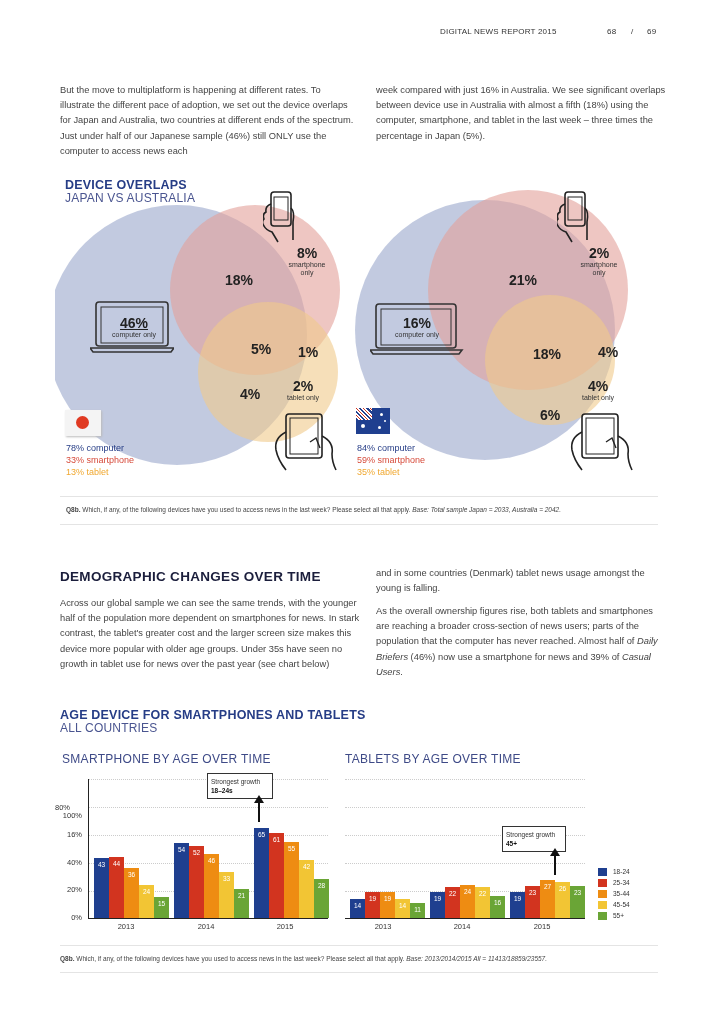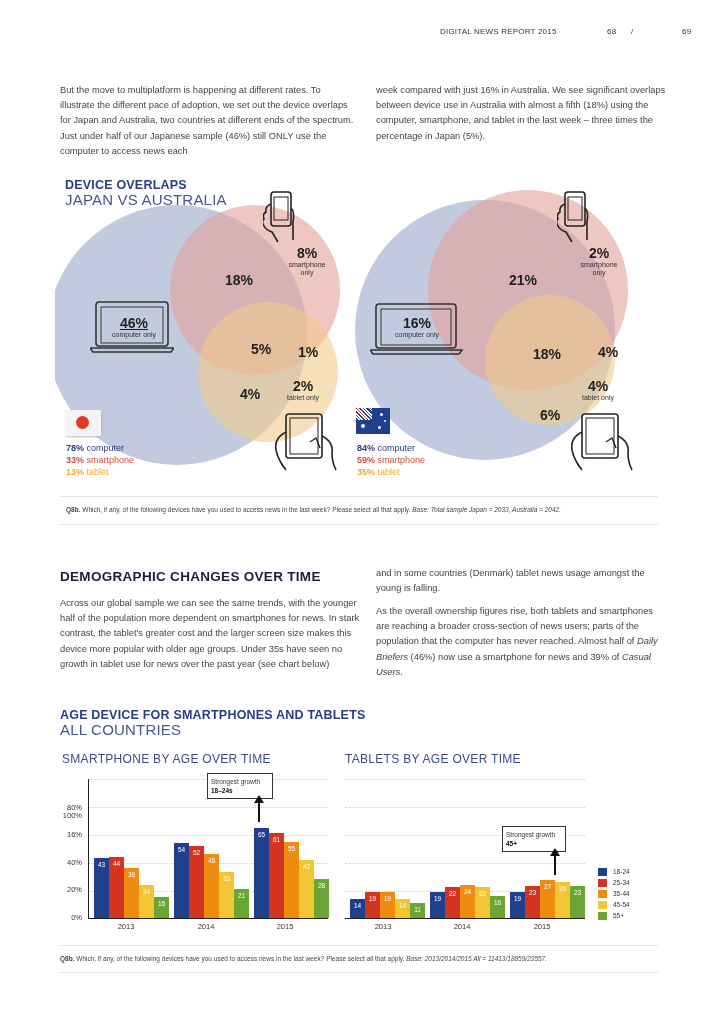--- a/index.html
+++ b/index.html
@@ -2,50 +2,50 @@
 <html><head>
 <meta charset="utf-8">
 <style>
   * { box-sizing: border-box; margin: 0; padding: 0; }
   body { width: 724px; height: 1024px; background: #fff; font-family: "Liberation Sans", sans-serif; color: #444; position: relative; overflow: hidden; }
   .abs { position: absolute; }
   .hdr { top: 27px; font-size: 8px; color: #333; letter-spacing: 0.2px; }
   .para { font-size: 9.3px; line-height: 15.2px; color: #444; }
   .para i { font-style: italic; }
   .h-blue { color: #263d86; font-weight: bold; font-size: 12.5px; letter-spacing: 0.2px; }
-  .h-sub { color: #4a5590; font-size: 15px; letter-spacing: 0.2px; }
+  .h-sub { color: #4a5590; font-size: 12px; letter-spacing: 0.2px; }
   .h-dark { color: #1b1e3c; font-weight: 900; font-size: 13.5px; letter-spacing: 0.3px; }
   .note { font-size: 6.5px; color: #444; }
   .note b { font-weight: bold; }
   .note i { font-style: italic; }
   .rule { height: 1px; background: #e4e4e4; }
   .venn-label { font-weight: 900; color: #222; font-size: 14px; text-align: center; }
   .venn-small { font-size: 7px; color: #333; text-align: center; font-weight: normal; line-height: 8px; }
   .stat { font-size: 9px; line-height: 12px; }
-  .stat b { font-weight: bold; }
+  .stat b { font-weight: normal; }
   .chart-title { font-size: 12px; color: #3e4a87; letter-spacing: 0.3px; }
   .ytick { font-size: 7.5px; color: #333; width: 24px; text-align: right; }
   .grid { height: 1px; border-top: 1px dotted #ccc; }
   .bar { position: absolute; bottom: 0; }
   .bar span { display: block; color: #fff; font-size: 6.5px; text-align: center; margin-top: 3px; }
   .xtick { font-size: 7.5px; color: #333; text-align: center; width: 50px; }
   .callout { border: 1px solid #333; background: #fff; font-size: 6.5px; padding: 3px 3px; color: #333; line-height: 9px; }
   .callout b { font-weight: bold; color: #111; }
   .arrow-line { width: 2px; background: #111; }
   .arrow-head { width: 0; height: 0; border-left: 5px solid transparent; border-right: 5px solid transparent; border-bottom: 8px solid #111; }
   .legend-item { display: flex; align-items: center; font-size: 6.5px; color: #333; height: 11px; }
   .legend-sw { width: 9px; height: 8px; margin-right: 6px; }
 </style>
 </head>
 <body>
 
 <div class="abs hdr" style="left:440px;">DIGITAL NEWS REPORT 2015</div>
 <div class="abs hdr" style="left:607px;">68</div>
 <div class="abs hdr" style="left:631px;">/</div>
-<div class="abs hdr" style="left:682px;">69</div>
+<div class="abs hdr" style="left:647px;">69</div>
 
 <div class="abs para" style="left:60px; top:83px; width:295px;">But the move to multiplatform is happening at different rates. To illustrate the different pace of adoption, we set out the device overlaps for Japan and Australia, two countries at different ends of the spectrum. Just under half of our Japanese sample (46%) still ONLY use the computer to access news each</div>
 <div class="abs para" style="left:376px; top:83px; width:290px;">week compared with just 16% in Australia. We see significant overlaps between device use in Australia with almost a fifth (18%) using the computer, smartphone, and tablet in the last week – three times the percentage in Japan (5%).</div>
 
 <div class="abs h-blue" style="left:65px; top:178px;">DEVICE OVERLAPS</div>
 <div class="abs h-sub" style="left:65px; top:191px;">JAPAN VS AUSTRALIA</div>
 
 <svg class="abs" style="left:55px; top:190px;" width="300" height="300">
   <circle cx="122" cy="145" r="130" fill="#9aa6cc" fill-opacity="0.6"></circle>
   <circle cx="200" cy="100" r="85" fill="#e3a09a" fill-opacity="0.6"></circle>
@@ -145,21 +145,21 @@
 <div class="abs para" style="left:60px; top:596px; width:300px;">Across our global sample we can see the same trends, with the younger half of the population more dependent on smartphones for news. In stark contrast, the tablet's greater cost and the larger screen size makes this device more popular with older age groups. Under 35s have seen no growth in tablet use for news over the past year (see chart below)</div>
 <div class="abs para" style="left:376px; top:566px; width:290px;">and in some countries (Denmark) tablet news usage amongst the young is falling.</div>
 <div class="abs para" style="left:376px; top:604px; width:290px;"><span>As the overall ownership figures rise, both tablets and smartphones are reaching a broader cross-section of news users; parts of the population that the computer has never reached. Almost half of </span><i>Daily Briefers</i><span> (46%) now use a smartphone for news and 39% of </span><i>Casual Users</i><span>.</span></div>
 
 <div class="abs h-blue" style="left:60px; top:708px;">AGE DEVICE FOR SMARTPHONES AND TABLETS</div>
 <div class="abs h-sub" style="left:60px; top:721px;">ALL COUNTRIES</div>
 <div class="abs chart-title" style="left:62px; top:752px;">SMARTPHONE BY AGE OVER TIME</div>
 <div class="abs chart-title" style="left:345px; top:752px;">TABLETS BY AGE OVER TIME</div>
 
 <div class="abs ytick" style="left:58px; top:775px;margin-top:36px;">100%</div>
-<div class="abs ytick" style="left:58px; top:803px;">80%</div>
+<div class="abs ytick" style="left:46px; top:803px;">80%</div>
 <div class="abs ytick" style="left:58px; top:830px;">16%</div>
 <div class="abs ytick" style="left:58px; top:858px;">40%</div>
 <div class="abs ytick" style="left:58px; top:885px;">20%</div>
 <div class="abs ytick" style="left:58px; top:913px;">0%</div>
 
 <div class="abs" style="left:88px; top:779px; width:240px; height:140px;">
   <div class="abs grid" style="left:0; top:0; width:240px;"></div>
   <div class="abs grid" style="left:0; top:28px; width:240px;"></div>
   <div class="abs grid" style="left:0; top:56px; width:240px;"></div>
   <div class="abs grid" style="left:0; top:84px; width:240px;"></div>

